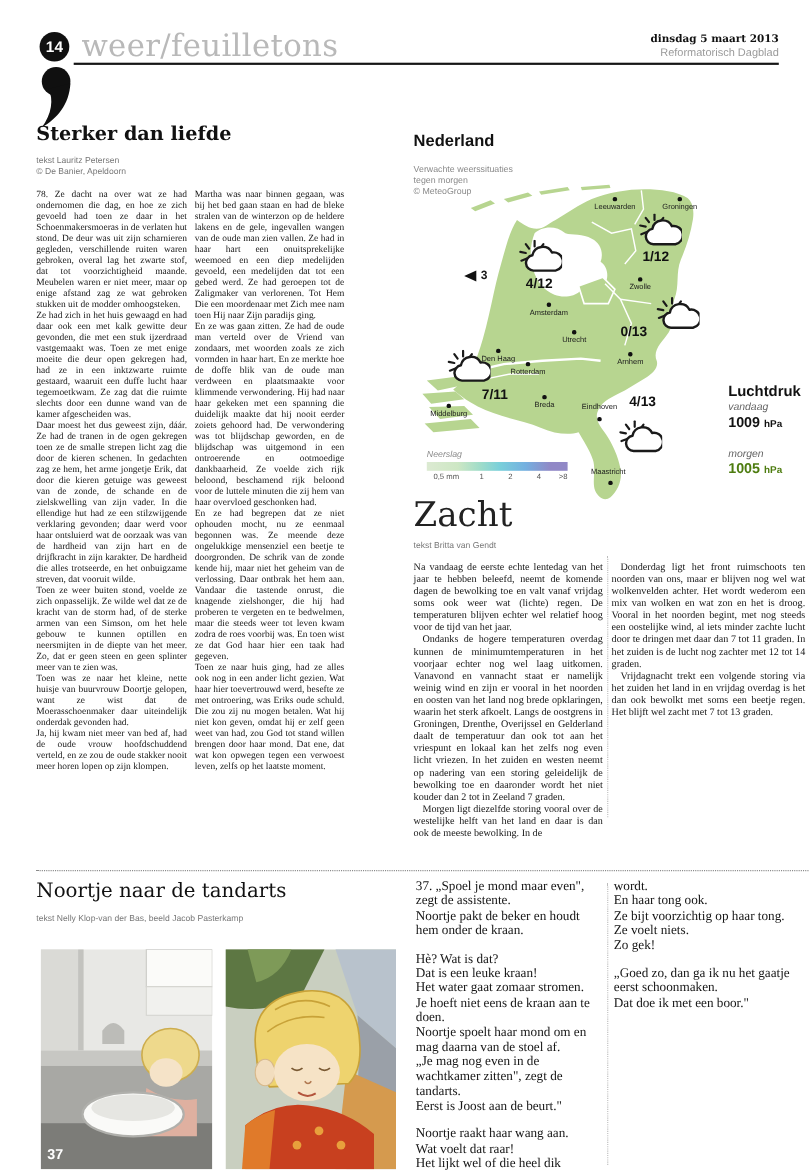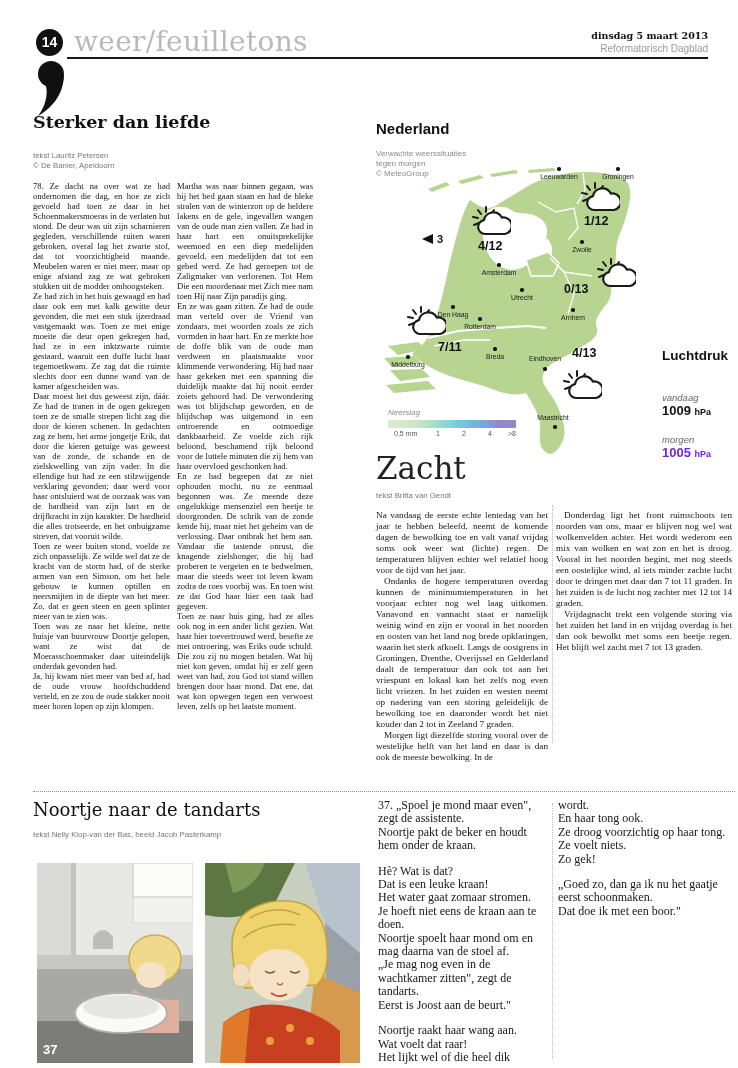--- a/index.html
+++ b/index.html
@@ -35,21 +35,21 @@
   </div>
   <div class="abs slab" style="left:74px;top:25px;font-size:28px;font-weight:400;color:#b9b9b9;letter-spacing:.3px">weer/feuilletons</div>
   <div class="abs" style="right:30px;top:30px;text-align:right">
     <div class="slab" style="font-size:9.5px;font-weight:700;color:#111">dinsdag 5 maart 2013</div>
     <div class="sans" style="font-size:10px;color:#9a9a9a;margin-top:2px">Reformatorisch Dagblad</div>
   </div>
   <div class="abs" style="left:67px;top:57px;width:641px;height:2px;background:#161616"></div>
 
   <section class="abs" style="left:33px;top:112px;width:280px">
     <h2 class="slab" style="font-size:17.5px;font-weight:700;color:#111">Sterker dan liefde</h2>
-    <div class="byline" style="margin-top:19px">
+    <div class="byline" style="margin-top:9px">
       <div>tekst Lauritz Petersen</div>
       <div>© De Banier, Apeldoorn</div>
     </div>
     <div style="display:flex;gap:7px;margin-top:11px">
       <div class="newscol" style="width:137px">
         <p>78. Ze dacht na over wat ze had ondernomen die dag, en hoe ze zich gevoeld had toen ze daar in het Schoenmakersmoeras in de verlaten hut stond. De deur was uit zijn scharnieren gegleden, verschillende ruiten waren gebroken, overal lag het zwarte stof, dat tot voorzichtigheid maande. Meubelen waren er niet meer, maar op enige afstand zag ze wat gebroken stukken uit de modder omhoogsteken.</p>
         <p>Ze had zich in het huis gewaagd en had daar ook een met kalk gewitte deur gevonden, die met een stuk ijzerdraad vastgemaakt was. Toen ze met enige moeite die deur open gekregen had, had ze in een inktzwarte ruimte gestaard, waaruit een duffe lucht haar tegemoetkwam. Ze zag dat die ruimte slechts door een dunne wand van de kamer afgescheiden was.</p>
         <p>Daar moest het dus geweest zijn, dáár. Ze had de tranen in de ogen gekregen toen ze de smalle strepen licht zag die door de kieren schenen. In gedachten zag ze hem, het arme jongetje Erik, dat door die kieren getuige was geweest van de zonde, de schande en de zielskwelling van zijn vader. In die ellendige hut had ze een stilzwijgende verklaring gevonden; daar werd voor haar ontsluierd wat de oorzaak was van de hardheid van zijn hart en de drijfkracht in zijn karakter. De hardheid die alles trotseerde, en het onbuigzame streven, dat vooruit wilde.</p>
         <p>Toen ze weer buiten stond, voelde ze zich onpasselijk. Ze wilde wel dat ze de kracht van de storm had, of de sterke armen van een Simson, om het hele gebouw te kunnen optillen en neersmijten in de diepte van het meer. Zo, dat er geen steen en geen splinter meer van te zien was.</p>
         <p>Toen was ze naar het kleine, nette huisje van buurvrouw Doortje gelopen, want ze wist dat de Moerasschoenmaker daar uiteindelijk onderdak gevonden had.</p>
@@ -93,21 +93,21 @@
       <g stroke="#fff" fill="none" stroke-width="1.3">
         <path d="M205,5 L207,22 L199,36"></path>
         <path d="M160,34 L178,44 L196,40 L200,60 L190,72"></path>
         <path d="M172,90 L186,104 L196,126 L190,146"></path>
         <path d="M186,104 L214,108"></path>
         <path d="M56,178 L86,172 L112,172"></path>
       </g>
       <path d="M50,170 L80,163 L115,160 L150,158 L168,160" stroke="#fff" fill="none" stroke-width="2.2"></path>
     </svg>
 
-    <div class="abs" style="left:2px;top:40px;width:285px;height:300px">
+    <div class="abs" style="left:2px;top:52px;width:285px;height:300px">
 
       <div class="wicon" style="left:202px;top:22px"><svg width="40" height="31" viewBox="0 0 40 31">
             <use href="#wsym"></use>
           </svg></div>
       <div class="wtemp" style="left:206px;top:54px">1/12</div>
 
       <div class="wicon" style="left:93px;top:46px"><svg width="40" height="31" viewBox="0 0 40 31">
             <use href="#wsym"></use>
           </svg></div>
       <div class="wtemp" style="left:100px;top:79px">4/12</div>
@@ -165,30 +165,30 @@
         <span class="abs" style="left:6px">0,5 mm</span>
         <span class="abs" style="left:48px">1</span>
         <span class="abs" style="left:74px">2</span>
         <span class="abs" style="left:100px">4</span>
         <span class="abs" style="left:120px">&gt;8</span>
       </div>
     </div>
 
     <div class="abs" style="left:286px;top:228px;width:72px">
       <div class="sans" style="font-weight:700;font-size:13.5px;color:#111">Luchtdruk</div>
-      <div style="margin-top:29px">
+      <div style="margin-top:2px">
         <div class="sans" style="font-style:italic;font-size:9.5px;color:#666">vandaag</div>
         <div class="sans" style="font-weight:700;font-size:13px;color:#111">
           <span>1009</span>
           <span style="font-size:9px">hPa</span>
         </div>
       </div>
       <div style="margin-top:16px">
         <div class="sans" style="font-style:italic;font-size:9.5px;color:#666">morgen</div>
-        <div class="sans" style="font-weight:700;font-size:13px;color:#6d28d9">
+        <div class="sans" style="font-weight:700;font-size:13px;color:#4d7c0f">
           <span>1005</span>
           <span style="font-size:9px">hPa</span>
         </div>
       </div>
     </div>
   </section>
 
   <section class="abs" style="left:376px;top:450px;width:359px">
     <h2 class="slab" style="font-size:31px;font-weight:400;color:#222">Zacht</h2>
     <div class="byline" style="margin-top:5px">tekst Britta van Gendt</div>
@@ -267,20 +267,20 @@
 Noortje spoelt haar mond om en mag daarna van de stoel af.
 „Je mag nog even in de wachtkamer zitten", zegt de tandarts.
 Eerst is Joost aan de beurt."</p>
     <p>Noortje raakt haar wang aan.
 Wat voelt dat raar!
 Het lijkt wel of die heel dik</p>
   </div>
   <div class="abs ncol" style="left:558px;top:799px;width:177px">
     <p>wordt.
 En haar tong ook.
-Ze droog voorzichtig op haar tong.
+Ze bijt voorzichtig op haar tong.
 Ze voelt niets.
 Zo gek!</p>
     <p>„Goed zo, dan ga ik nu het gaatje eerst schoonmaken.
 Dat doe ik met een boor."</p>
   </div>
 
 </div>
 
 </body></html>

